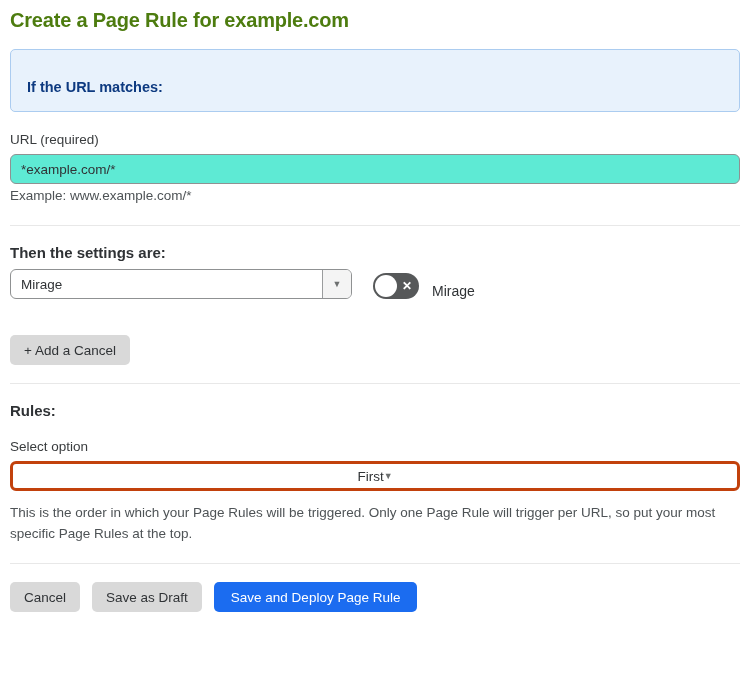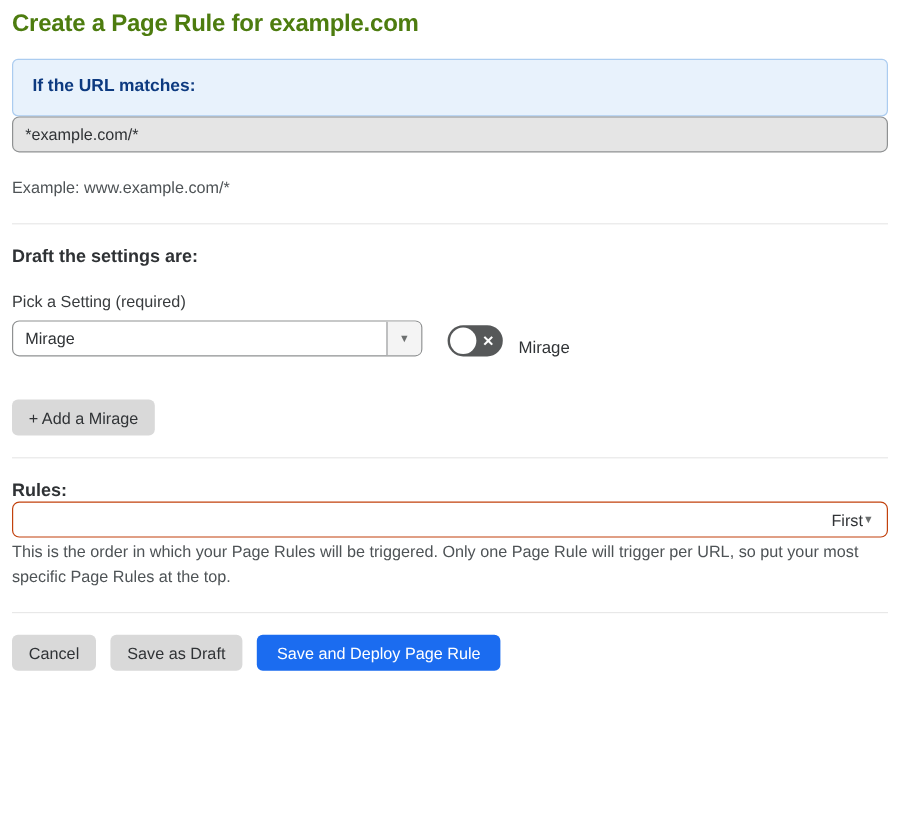--- a/index.html
+++ b/index.html
@@ -16,21 +16,21 @@
     font-weight: 700;
     color: #4d7c0f;
     margin: 0 0 17px 0;
     letter-spacing: -0.2px;
   }
 
   .info-box {
     background: #e8f2fc;
     border: 1px solid #abccf0;
     border-radius: 5px;
-    padding: 11px 16px 13px 16px;
+    padding: 26px 16px 13px 16px;
     color: #0d3a80;
     font-size: 14.5px;
     line-height: 1.55;
   }
   .info-heading { font-weight: 700; }
   .info-body { }
   .info-link {
     color: #2b6cd9;
     text-decoration: underline;
     cursor: pointer;
@@ -45,28 +45,28 @@
 
   .text-input {
     width: 100%;
     height: 30px;
     border: 1px solid #8f9192;
     border-radius: 6px;
     padding: 0 10px;
     font-family: "Liberation Sans", sans-serif;
     font-size: 13.5px;
     color: #303336;
-    background: #e5e5e5;
+    background: #5eead4;
     outline: none;
   }
 
   .helper-text {
     font-size: 13.5px;
     color: #4e5356;
-    margin-top: 20px;
+    margin-top: 2px;
     line-height: 1.55;
   }
 
   hr.divider {
     border: none;
     border-top: 1px solid #e8e8e8;
     margin: 18px 0;
   }
 
   .section-heading {
@@ -163,82 +163,83 @@
     white-space: nowrap;
   }
   .btn-gray { background: #d9d9d9; color: #303336; }
   .btn-primary { background: #1b6cf0; color: #ffffff; padding: 0 17px; }
 
   .add-setting { margin-top: 36px; display: block; }
 
   .order-select {
     width: 100%;
     height: 30px;
-    border: 1px solid #c2410c;
+    border: 3px solid #c2410c;
     border-radius: 6px;
     background: #ffffff;
     display: flex;
     align-items: center;
-    justify-content: flex-end;
+    justify-content: center;
     padding: 0 11px;
     font-size: 13.5px;
     color: #303336;
     cursor: pointer;
     margin-top: 1px;
   }
-  .order-helper { margin-top: 2px; max-width: 728px; }
+  .order-helper { margin-top: 12px; max-width: 728px; }
 
   .footer-divider { margin: 17px 0 15px 0; }
   .footer {
     display: flex;
     align-items: center;
     gap: 12px;
     padding-bottom: 11px;
   }
 </style>
 </head>
 <body>
 
 <div class="page">
 
   <h1 class="page-title">Create a Page Rule for example.com</h1>
 
   <div class="info-box">
     <div class="info-heading">If the URL matches:</div>
   </div>
 
+  <div class="field-label">URL (required)</div>
   <input type="text" class="text-input" value="*example.com/*" style="">
   <div class="helper-text">Example: www.example.com/*</div>
 
   <hr class="divider">
 
-  <h2 class="section-heading">Draft the settings are:</h2>
-
-  <div class="field-label picker-label">Pick a Setting (required)</div>
+  <h2 class="section-heading">Then the settings are:</h2>
+
 
   <div class="setting-row">
     <div class="setting-select">
       <span class="setting-select-value">Mirage</span>
       <span class="setting-select-arrow">
           <span class="caret">▼</span>
         </span>
     </div>
     <div class="toggle">
       <span class="toggle-knob"></span>
       <span class="toggle-x">✕</span>
     </div>
     <span class="toggle-label">Mirage</span>
   </div>
 
-  <button class="btn btn-gray add-setting">+ Add a Mirage</button>
+  <button class="btn btn-gray add-setting">+ Add a Cancel</button>
 
   <hr class="divider">
 
   <h2 class="section-heading">Rules:</h2>
 
+  <div class="field-label">Select option</div>
 
   <div class="order-select">
     <span>First</span>
     <span class="caret">▼</span>
   </div>
 
   <div class="helper-text order-helper">This is the order in which your Page Rules will be triggered. Only one Page Rule will trigger per URL, so put your most specific Page Rules at the top.</div>
 
   <hr class="divider footer-divider">
 

